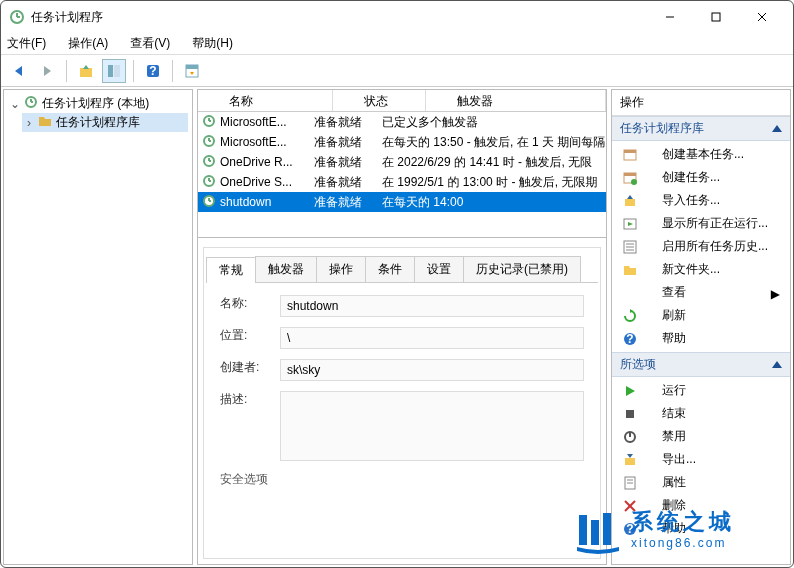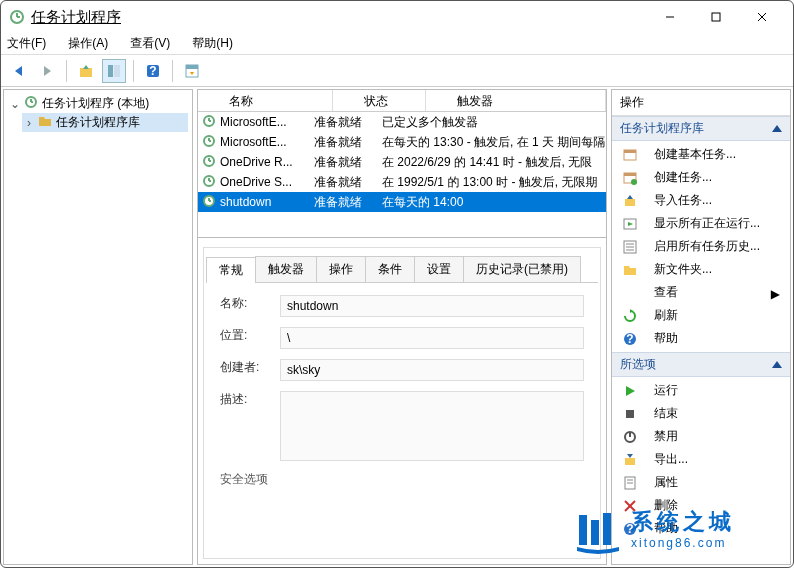--- a/index.html
+++ b/index.html
@@ -1,20 +1,20 @@
 <!DOCTYPE html>
 <html><head>
 <meta charset="utf-8">
 <style>
 * { box-sizing: border-box; margin: 0; padding: 0; font-family: "Microsoft YaHei", "Segoe UI", sans-serif; font-size: 12px; }
 body { background: #fff; overflow: hidden; }
 .window { width: 794px; height: 568px; border: 1px solid #555; background: #fff; position: relative; border-radius: 6px; }
 .titlebar { height: 32px; display: flex; align-items: center; padding: 0 8px; }
 .titlebar .title-icon { width: 16px; height: 16px; margin-right: 6px; }
-.titlebar .title { flex: 1; font-size: 15px; text-decoration: underline; }
+.titlebar .title { flex: 1; font-size: 12px; }
 .winbtns { display: flex; gap: 0; }
 .winbtn { width: 46px; height: 28px; display: flex; align-items: center; justify-content: center; cursor: default; }
 .menubar { height: 22px; display: flex; align-items: center; padding: 0 6px; gap: 22px; border-bottom: 1px solid #ddd; }
 .menubar span { cursor: default; }
 .toolbar { height: 32px; display: flex; align-items: center; padding: 0 6px; gap: 4px; border-bottom: 1px solid #ccc; }
 .toolbtn { width: 24px; height: 24px; display: flex; align-items: center; justify-content: center; border: 1px solid transparent; }
 .toolbtn.boxed { border: 1px solid #9bb; background: #def; }
 .tsep { width: 1px; height: 22px; background: #ccc; margin: 0 3px; }
 .body { display: flex; height: calc(100% - 86px); width: 100%; }
 .tree { width: 190px; border: 1px solid #bbb; margin: 2px; padding: 4px; overflow: auto; }
@@ -37,21 +37,21 @@
 .tab.active { background: #fff; position: relative; top: 1px; }
 .tabbody { padding: 12px 14px; flex: 1; overflow: auto; }
 .field { display: flex; margin-bottom: 10px; align-items: flex-start; }
 .flabel { width: 60px; color: #333; }
 .fval { flex: 1; border: 1px solid #ddd; background: #fafafa; padding: 3px 6px; min-height: 20px; }
 .fval.tall { min-height: 70px; }
 .actions { width: 180px; margin: 2px; border: 1px solid #bbb; display: flex; flex-direction: column; background: #fff; }
 .actions-head { padding: 4px 8px; font-size: 12px; border-bottom: 1px solid #ddd; font-weight: normal; background: #fff; }
 .actions-section { background: #e9eef5; padding: 3px 8px; color: #1b4d8f; display: flex; justify-content: space-between; align-items: center; cursor: default; border-top: 1px solid #cdd8e6; border-bottom: 1px solid #cdd8e6; }
 .actions-list { padding: 2px 4px; }
-.action-item { display: flex; align-items: flex-end; gap: 16px; padding: 3px 6px; cursor: default; }
+.action-item { display: flex; align-items: flex-end; gap: 24px; padding: 3px 6px; cursor: default; }
 .action-item .ai-icon { width: 16px; height: 16px; display: inline-flex; align-items: center; justify-content: center; }
 .watermark { position: absolute; right: 12px; bottom: 12px; display: flex; align-items: center; gap: 8px; pointer-events: none; margin-top: 8px; }
 .watermark .wm-icon { width: 50px; height: 50px; }
 .wm-text-big { fill: #0a6cc8; font-size: 22px; font-weight: 700; letter-spacing: 4px; font-family: "Microsoft YaHei"; }
 .wm-text-small { fill: #0a6cc8; font-size: 12px; letter-spacing: 2px; font-family: Arial; }
 .clock-icon svg circle { fill: #fff; stroke: #6a7; stroke-width: 2; }
 .clock-icon svg line { stroke: #6a7; stroke-width: 2; }
 .folder-icon svg polygon { fill: #e0b646; }
 .up-triangle { width:0; height:0; border-left:5px solid transparent; border-right:5px solid transparent; border-bottom:7px solid #1b4d8f; }
 </style>
@@ -180,21 +180,21 @@
             <div class="grow">
               <div class="c1">
                 <span class="clock-icon"><svg width="14" height="14">
                     <circle cx="7" cy="7" r="5"></circle>
                     <line x1="7" y1="7" x2="7" y2="4"></line>
                     <line x1="7" y1="7" x2="9" y2="7"></line>
                   </svg></span>
                 <span>MicrosoftE...</span>
               </div>
               <div class="c2">准备就绪</div>
-              <div class="c3">在每天的 13:30 - 触发后, 在 1 天 期间每隔</div>
+              <div class="c3">在每天的 13:50 - 触发后, 在 1 天 期间每隔</div>
             </div>
             <div class="grow">
               <div class="c1">
                 <span class="clock-icon"><svg width="14" height="14">
                     <circle cx="7" cy="7" r="5"></circle>
                     <line x1="7" y1="7" x2="7" y2="4"></line>
                     <line x1="7" y1="7" x2="9" y2="7"></line>
                   </svg></span>
                 <span>OneDrive R...</span>
               </div>

